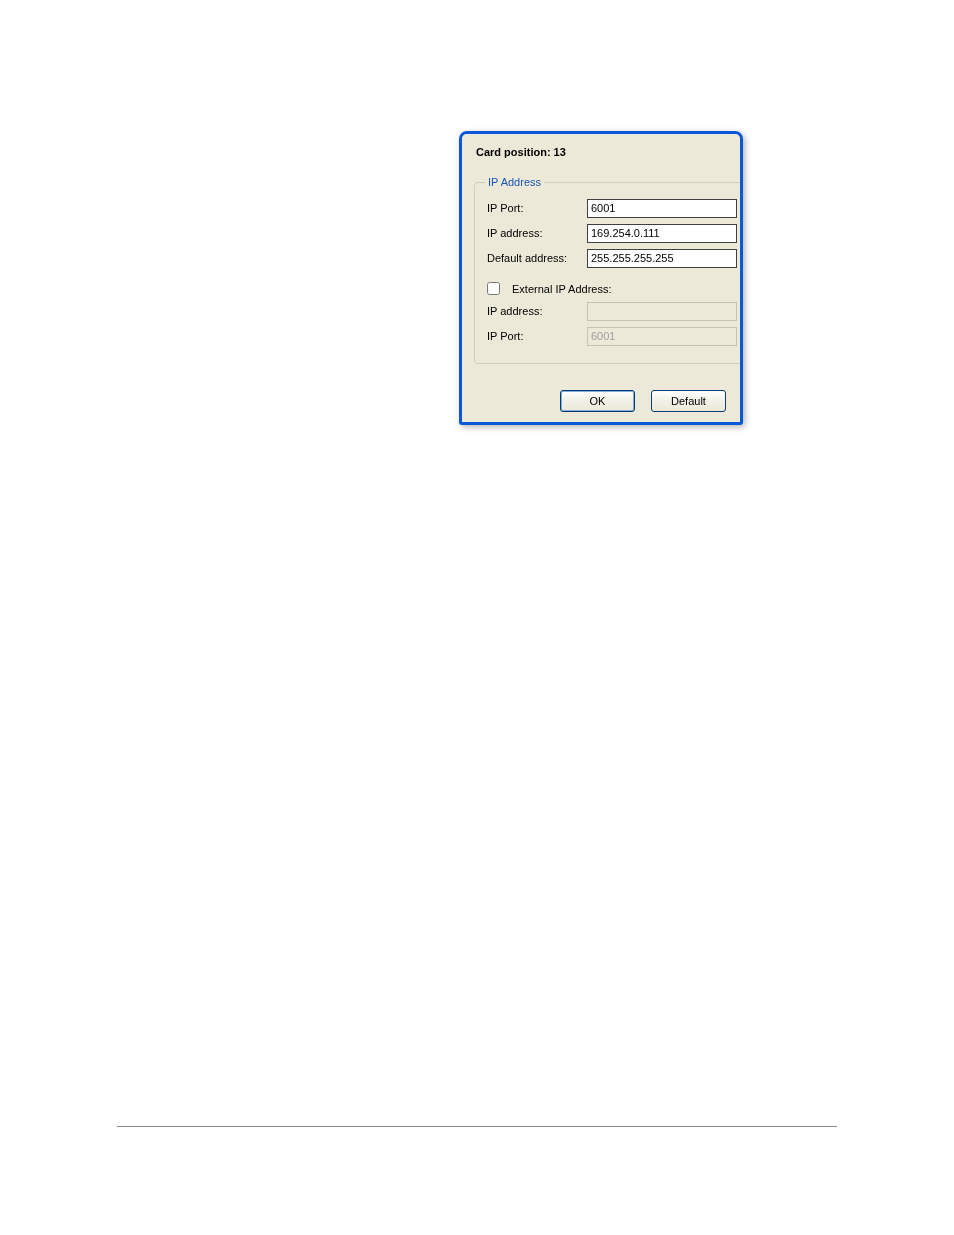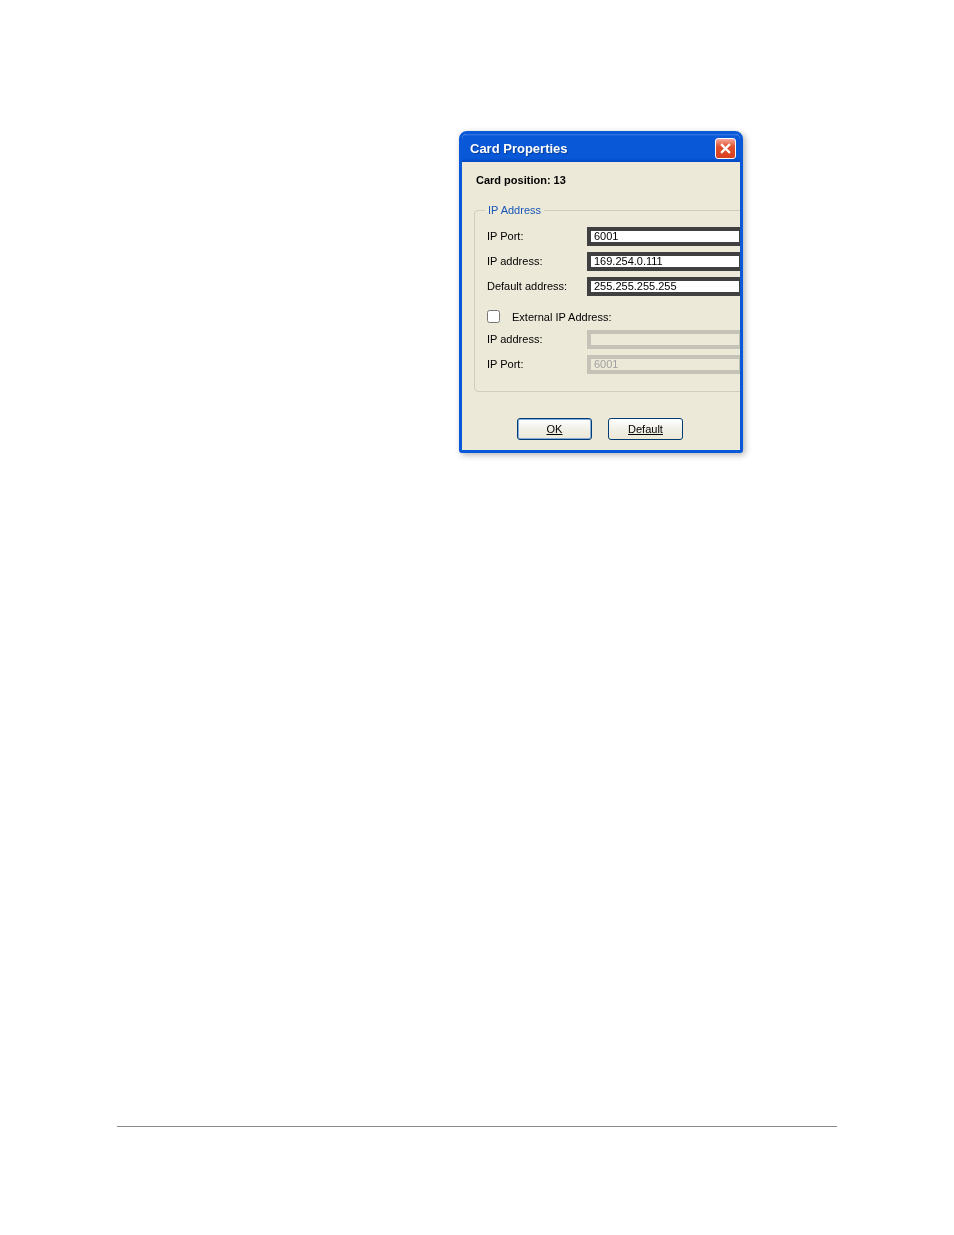--- a/index.html
+++ b/index.html
@@ -83,21 +83,21 @@
       height: 20px;
     }
     .form-row label {
       width: 102px;
       color: #000;
       padding-left: 2px;
     }
     .form-row input[type="text"] {
       flex: 1;
       height: 19px;
-      border: 4px solid #404040;
+      border: 1px solid #404040;
       padding: 1px 3px;
       font-family: Tahoma, Arial, sans-serif;
       font-size: 11px;
       background: #ffffff;
     }
     .form-row input[type="text"]:disabled {
       background: #ece9d8;
       color: #a0a0a0;
       border-color: #c5c2b8;
     }
@@ -112,24 +112,23 @@
       width: 13px;
       height: 13px;
       margin-right: 5px;
     }
     .checkbox-row label {
       color: #000;
       padding-left: 7px;
     }
     .button-row {
       display: flex;
-      justify-content: center;
+      justify-content: flex-end;
       gap: 16px;
       padding-right: 2px;
-      text-decoration: underline;
     }
     .btn {
       min-width: 75px;
       height: 22px;
       border: 1px solid #003c74;
       border-radius: 3px;
       background: linear-gradient(to bottom, #ffffff 0%, #f2f1e9 45%, #ece9d8 100%);
       font-family: Tahoma, Arial, sans-serif;
       font-size: 11px;
       cursor: pointer;
@@ -144,29 +143,20 @@
       top: 1126px;
       width: 720px;
       border: none;
       border-top: 1px solid #888;
     }
   </style>
 </head>
 <body>
 
 <div class="dialog">
-  <div class="titlebar">
-    <span class="titlebar-text">Card Properties</span>
-    <div class="close-btn">
-      <svg viewBox="0 0 10 10">
-        <line x1="1" y1="1" x2="9" y2="9" stroke="#ffffff" stroke-width="2"></line>
-        <line x1="9" y1="1" x2="1" y2="9" stroke="#ffffff" stroke-width="2"></line>
-      </svg>
-    </div>
-  </div>
   <div class="dialog-body">
     <div class="card-position">Card position: 13</div>
 
     <fieldset>
       <legend>IP Address</legend>
 
       <div class="form-row">
         <label>IP Port:</label>
         <input type="text" value="6001" style="">
       </div>

